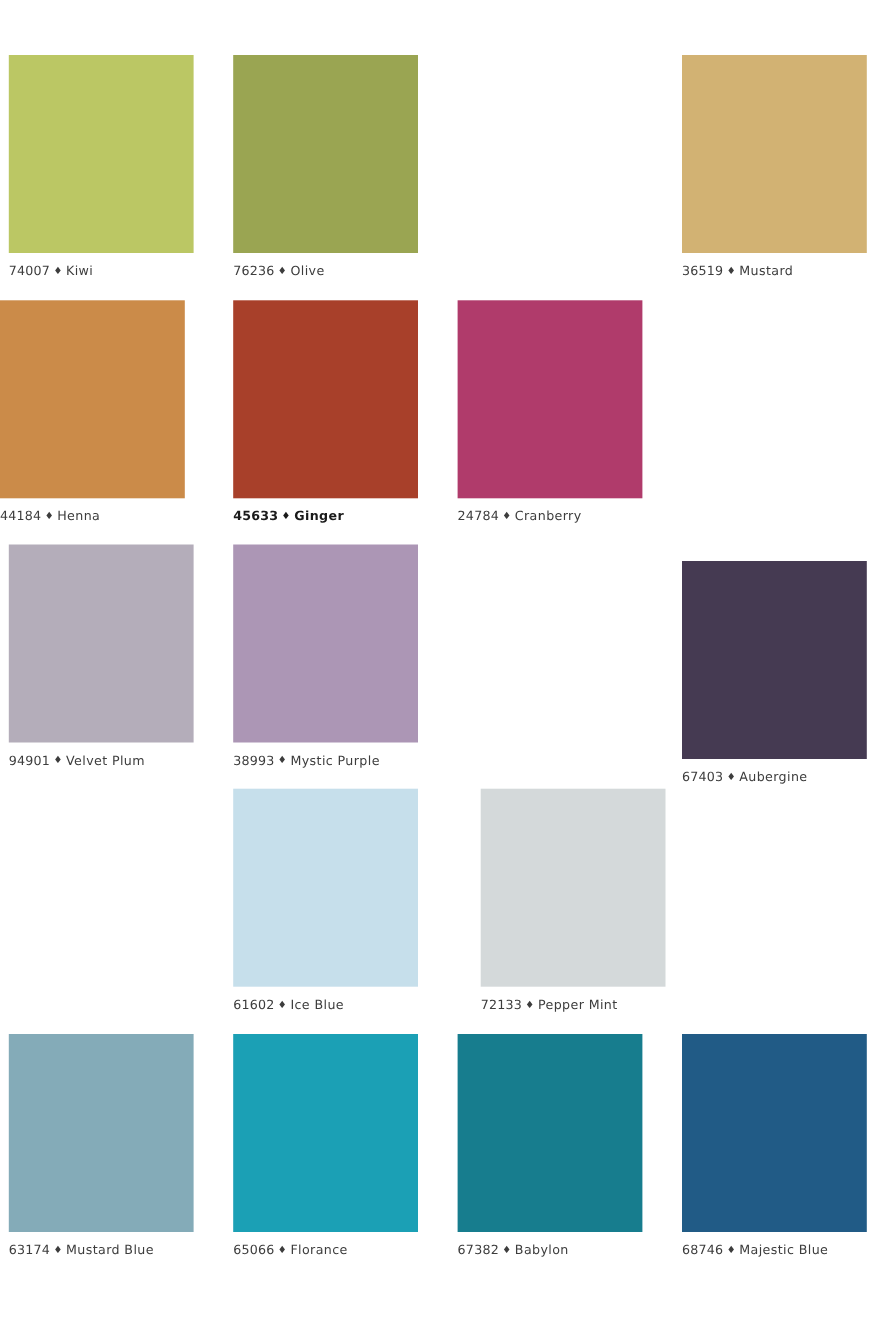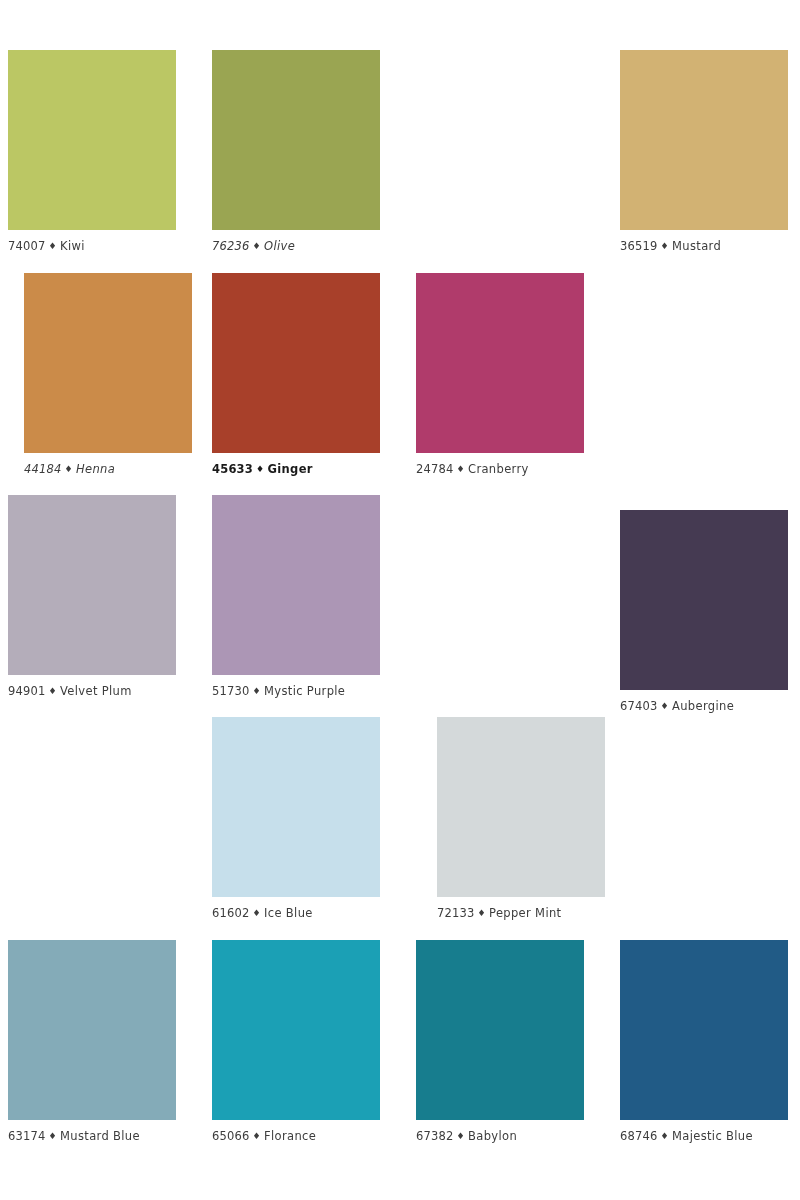--- a/index.html
+++ b/index.html
@@ -87,34 +87,34 @@
 </head>
 <body>
 
 <div id="sheet">
   <div class="grid">
       <div class="row" style="top: 50px;">
         <div class="cell" style="left: 8px;">
           <div class="swatch" style="background: rgb(187, 199, 100);"></div>
           <div class="caption"><span class="code">74007</span><span class="dia">♦</span><span class="cname">Kiwi</span></div>
         </div>
-        <div class="cell" style="left: 212px; font-style: italic;">
+        <div class="cell" style="left: 212px;">
           <div class="swatch" style="background: rgb(154, 165, 82);"></div>
           <div class="caption"><span class="code">76236</span><span class="dia">♦</span><span class="cname">Olive</span></div>
         </div>
         <div class="cell" style="left: 416px;">
           <div class="swatch empty" style="background: rgb(255, 255, 255);"></div>
         </div>
         <div class="cell" style="left: 620px;">
           <div class="swatch" style="background: rgb(210, 178, 115);"></div>
           <div class="caption"><span class="code">36519</span><span class="dia">♦</span><span class="cname">Mustard</span></div>
         </div>
       </div>
       <div class="row" style="top: 273px;">
-        <div class="cell" style="left: 24px; font-style: italic;">
+        <div class="cell" style="left: 0;">
           <div class="swatch" style="background: rgb(203, 139, 73);"></div>
           <div class="caption"><span class="code">44184</span><span class="dia">♦</span><span class="cname">Henna</span></div>
         </div>
         <div class="cell" style="left: 212px;">
           <div class="swatch" style="background: rgb(168, 64, 42);"></div>
           <div class="caption bold"><span class="code">45633</span><span class="dia">♦</span><span class="cname">Ginger</span></div>
         </div>
         <div class="cell" style="left: 416px;">
           <div class="swatch" style="background: rgb(176, 59, 107);"></div>
           <div class="caption"><span class="code">24784</span><span class="dia">♦</span><span class="cname">Cranberry</span></div>
@@ -123,21 +123,21 @@
           <div class="swatch empty" style="background: rgb(255, 255, 255);"></div>
         </div>
       </div>
       <div class="row" style="top: 495px;">
         <div class="cell" style="left: 8px;">
           <div class="swatch" style="background: rgb(180, 173, 186);"></div>
           <div class="caption"><span class="code">94901</span><span class="dia">♦</span><span class="cname">Velvet Plum</span></div>
         </div>
         <div class="cell" style="left: 212px;">
           <div class="swatch" style="background: rgb(172, 150, 181);"></div>
-          <div class="caption"><span class="code">51730</span><span class="dia">♦</span><span class="cname">Mystic Purple</span></div>
+          <div class="caption"><span class="code">38993</span><span class="dia">♦</span><span class="cname">Mystic Purple</span></div>
         </div>
         <div class="cell" style="left: 416px;">
           <div class="swatch empty" style="background: rgb(255, 255, 255);"></div>
         </div>
         <div class="cell" style="left: 620px; margin-top: 15px;">
           <div class="swatch" style="background: rgb(69, 58, 82);"></div>
           <div class="caption"><span class="code">67403</span><span class="dia">♦</span><span class="cname">Aubergine</span></div>
         </div>
       </div>
       <div class="row" style="top: 717px;">

